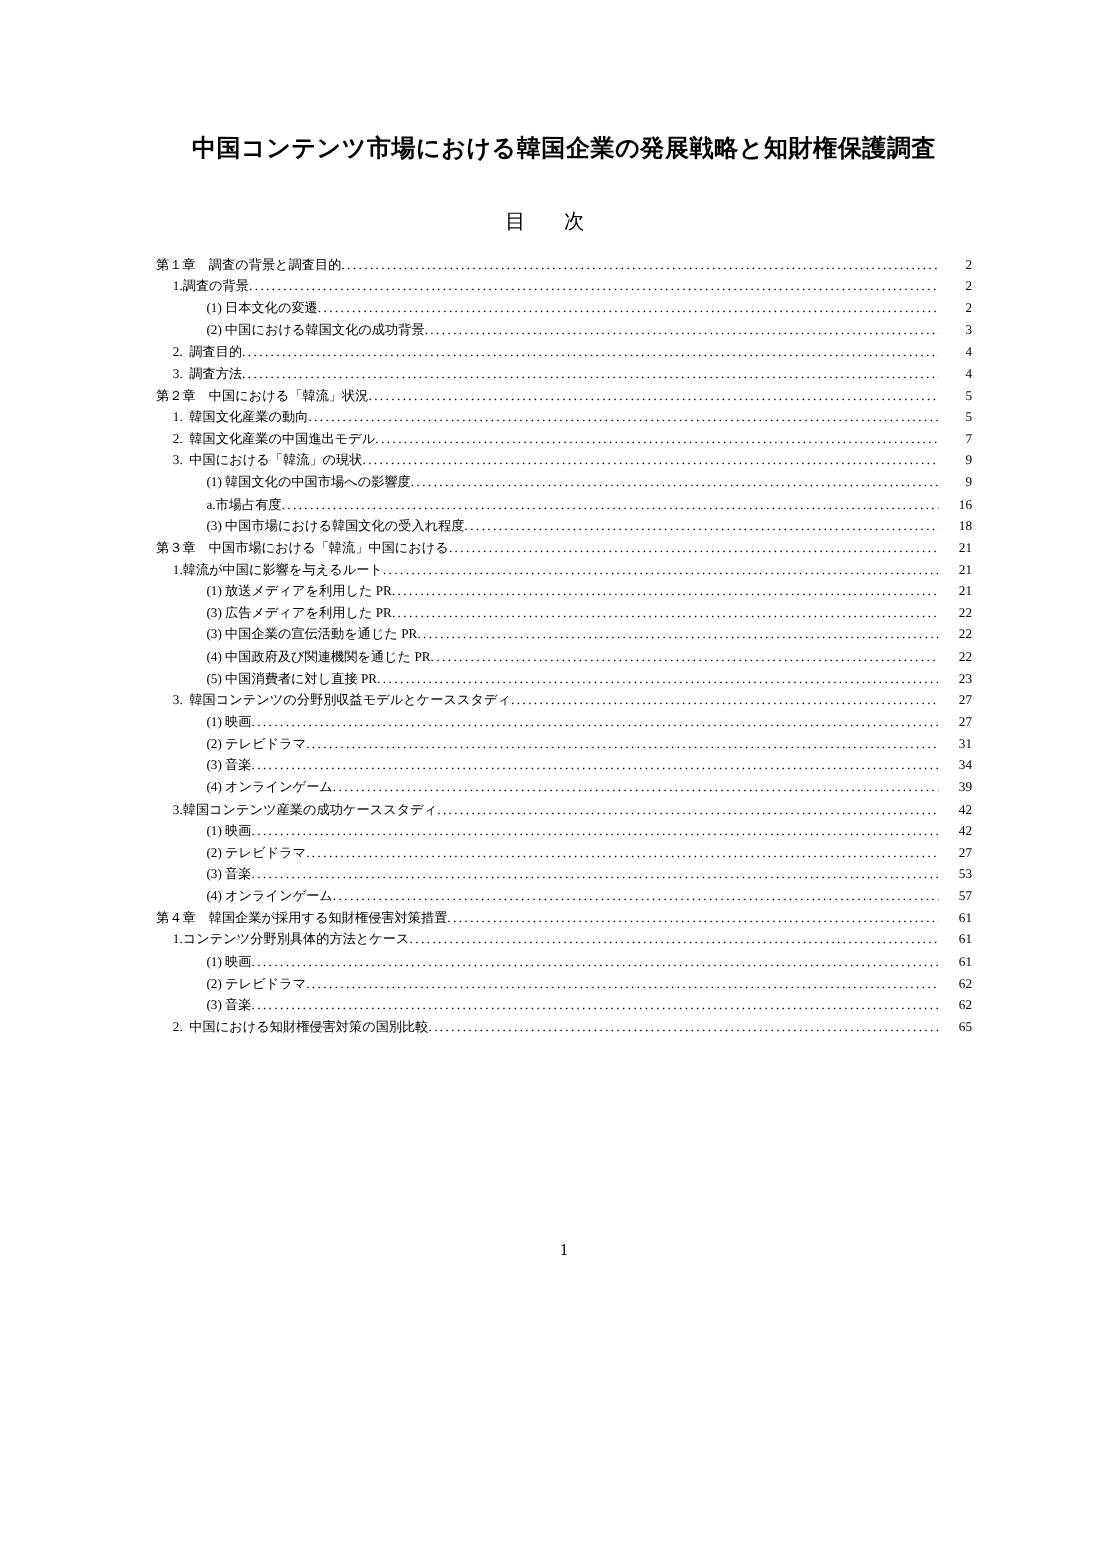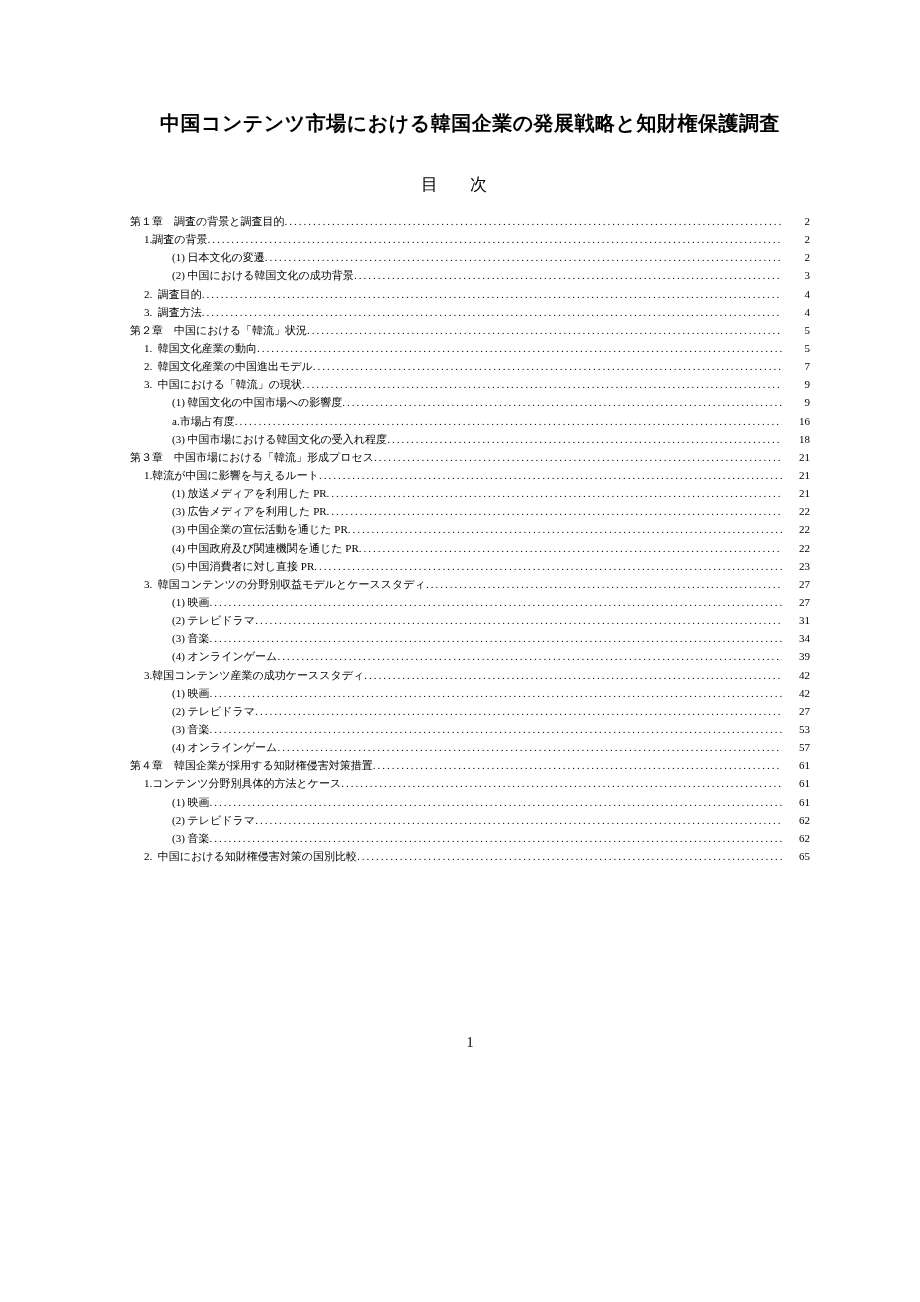--- a/index.html
+++ b/index.html
@@ -134,21 +134,21 @@
         <span class="toc-label">a.市場占有度</span>
         <span class="dots"></span>
         <span class="toc-page"> 16</span>
       </div>
       <div class="toc-row indent-2">
         <span class="toc-label">(3) 中国市場における韓国文化の受入れ程度</span>
         <span class="dots"></span>
         <span class="toc-page"> 18</span>
       </div>
       <div class="toc-row indent-0">
-        <span class="toc-label">第３章　中国市場における「韓流」形成プロセス</span>
+        <span class="toc-label">第３章　中国市場における「韓流」中国における</span>
         <span class="dots"></span>
         <span class="toc-page"> 21</span>
       </div>
       <div class="toc-row indent-1">
         <span class="toc-label">1.韓流が中国に影響を与えるルート</span>
         <span class="dots"></span>
         <span class="toc-page"> 21</span>
       </div>
       <div class="toc-row indent-2">
         <span class="toc-label">(1) 放送メディアを利用した PR</span>

